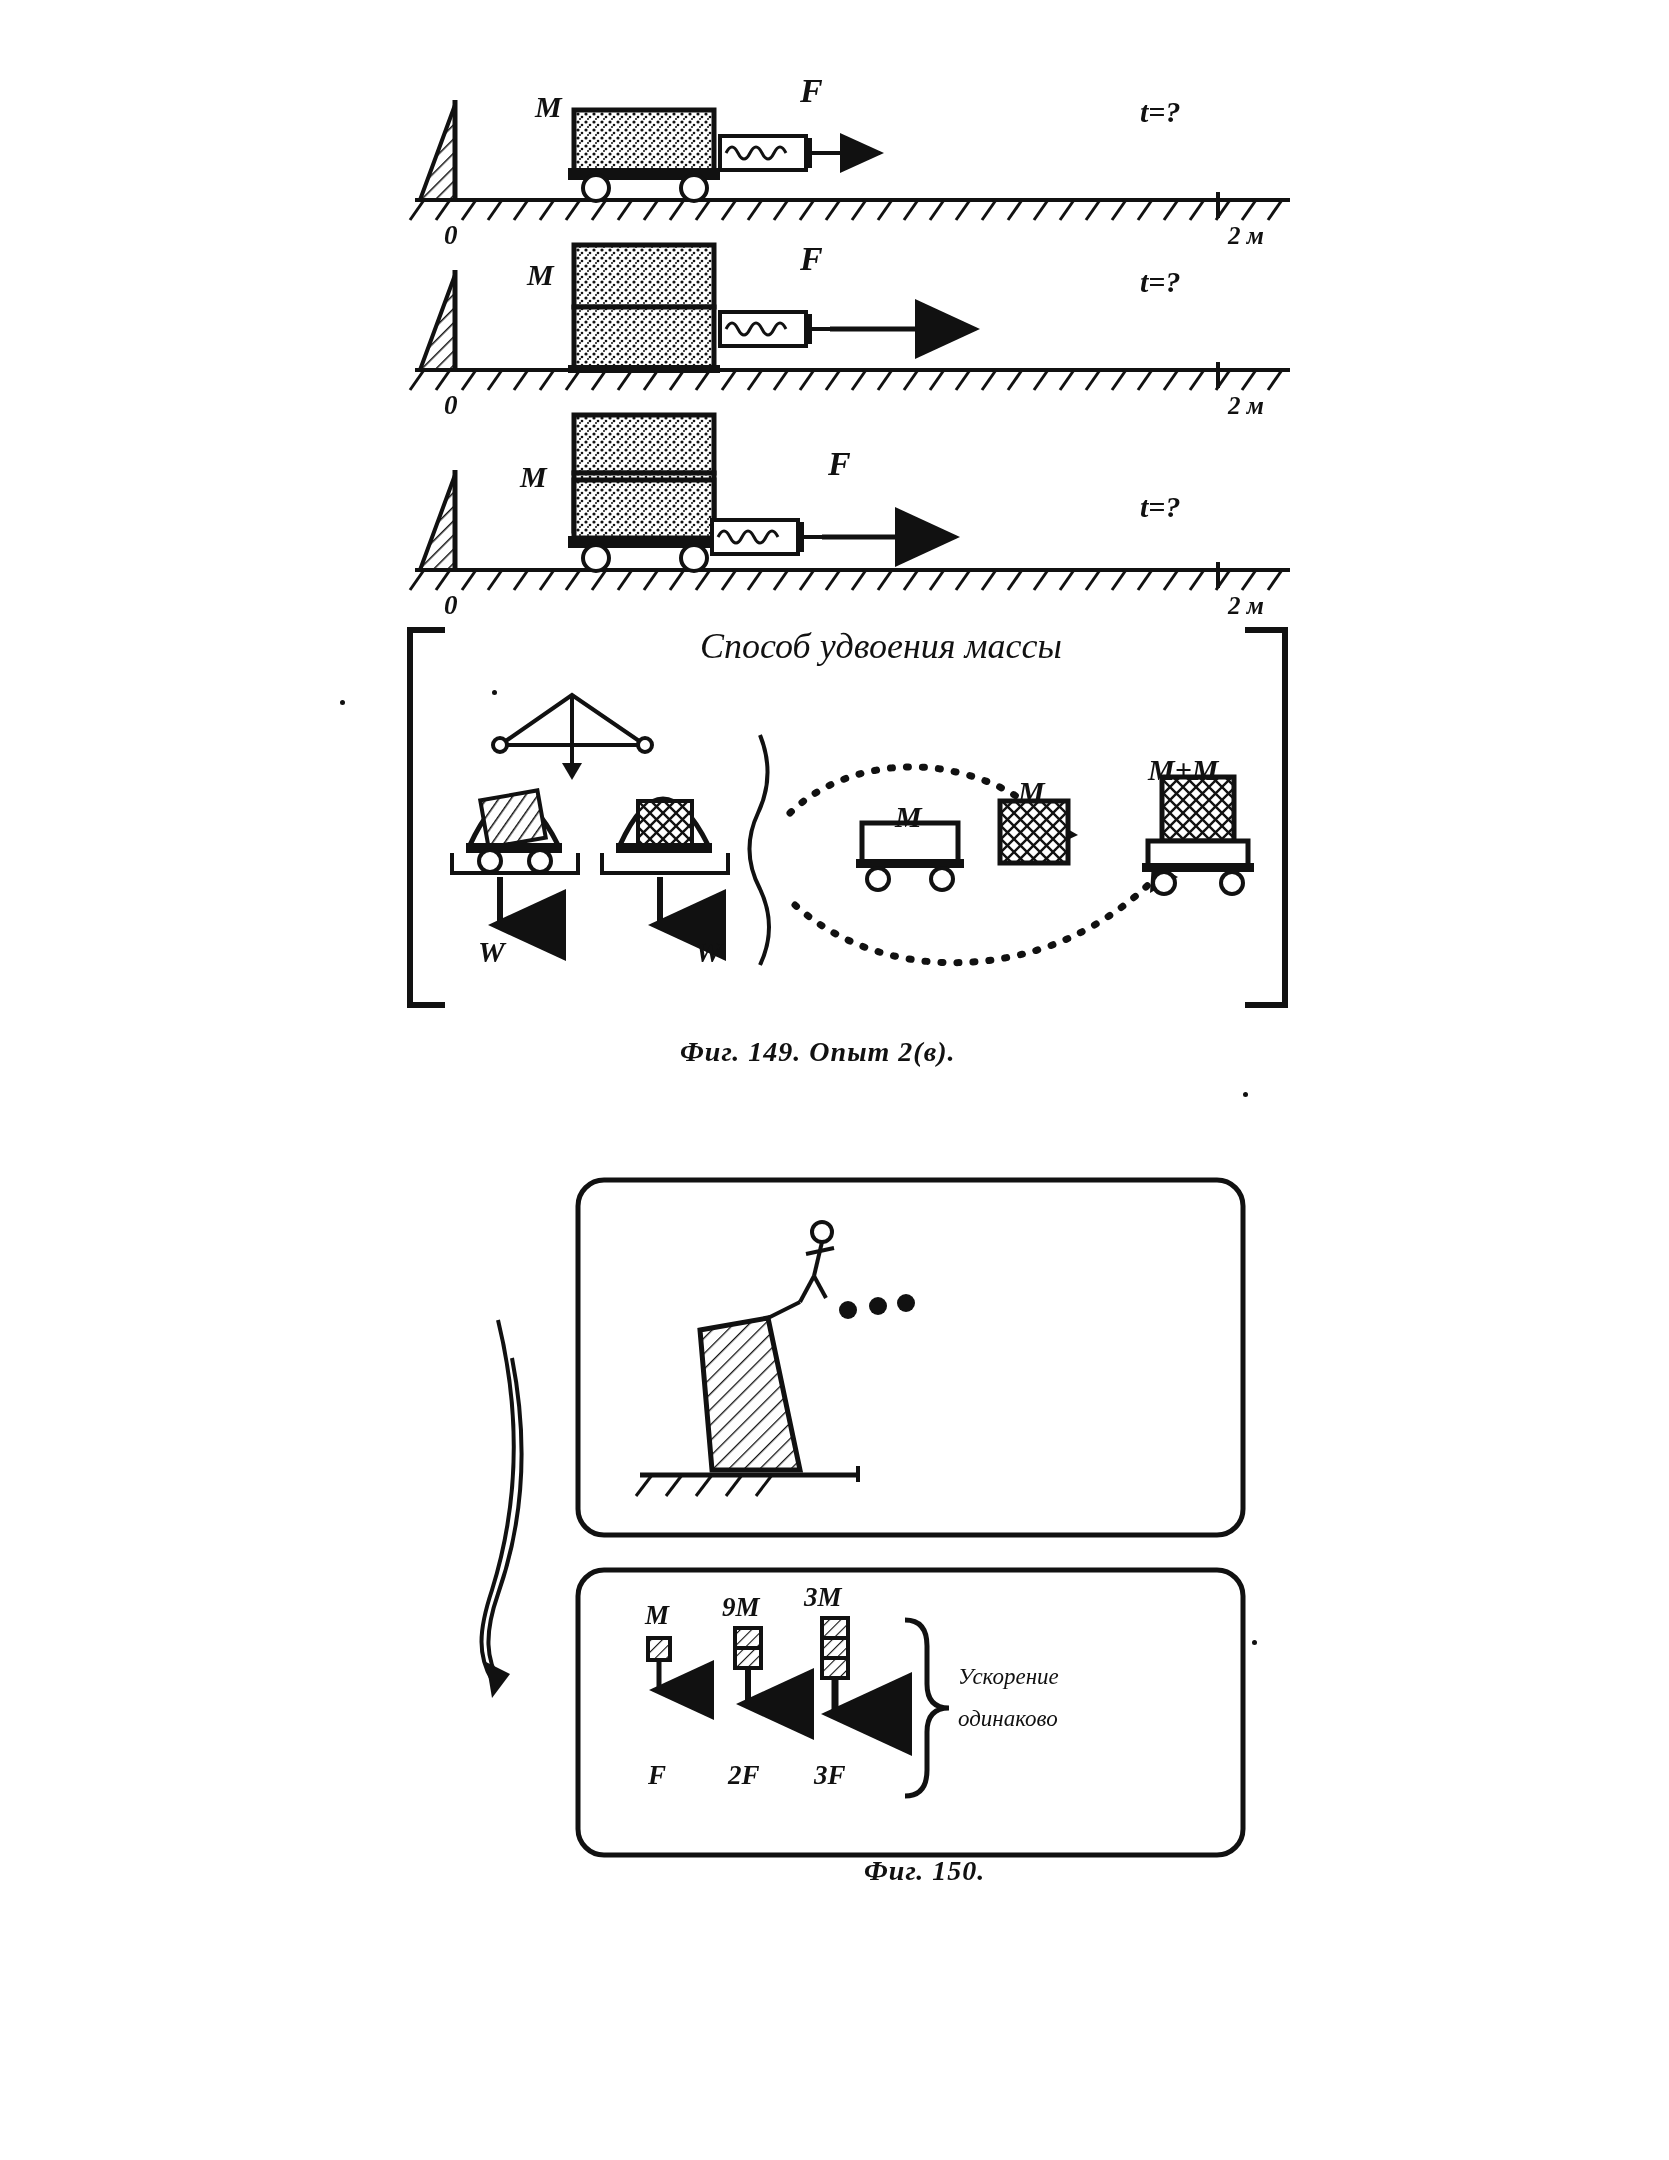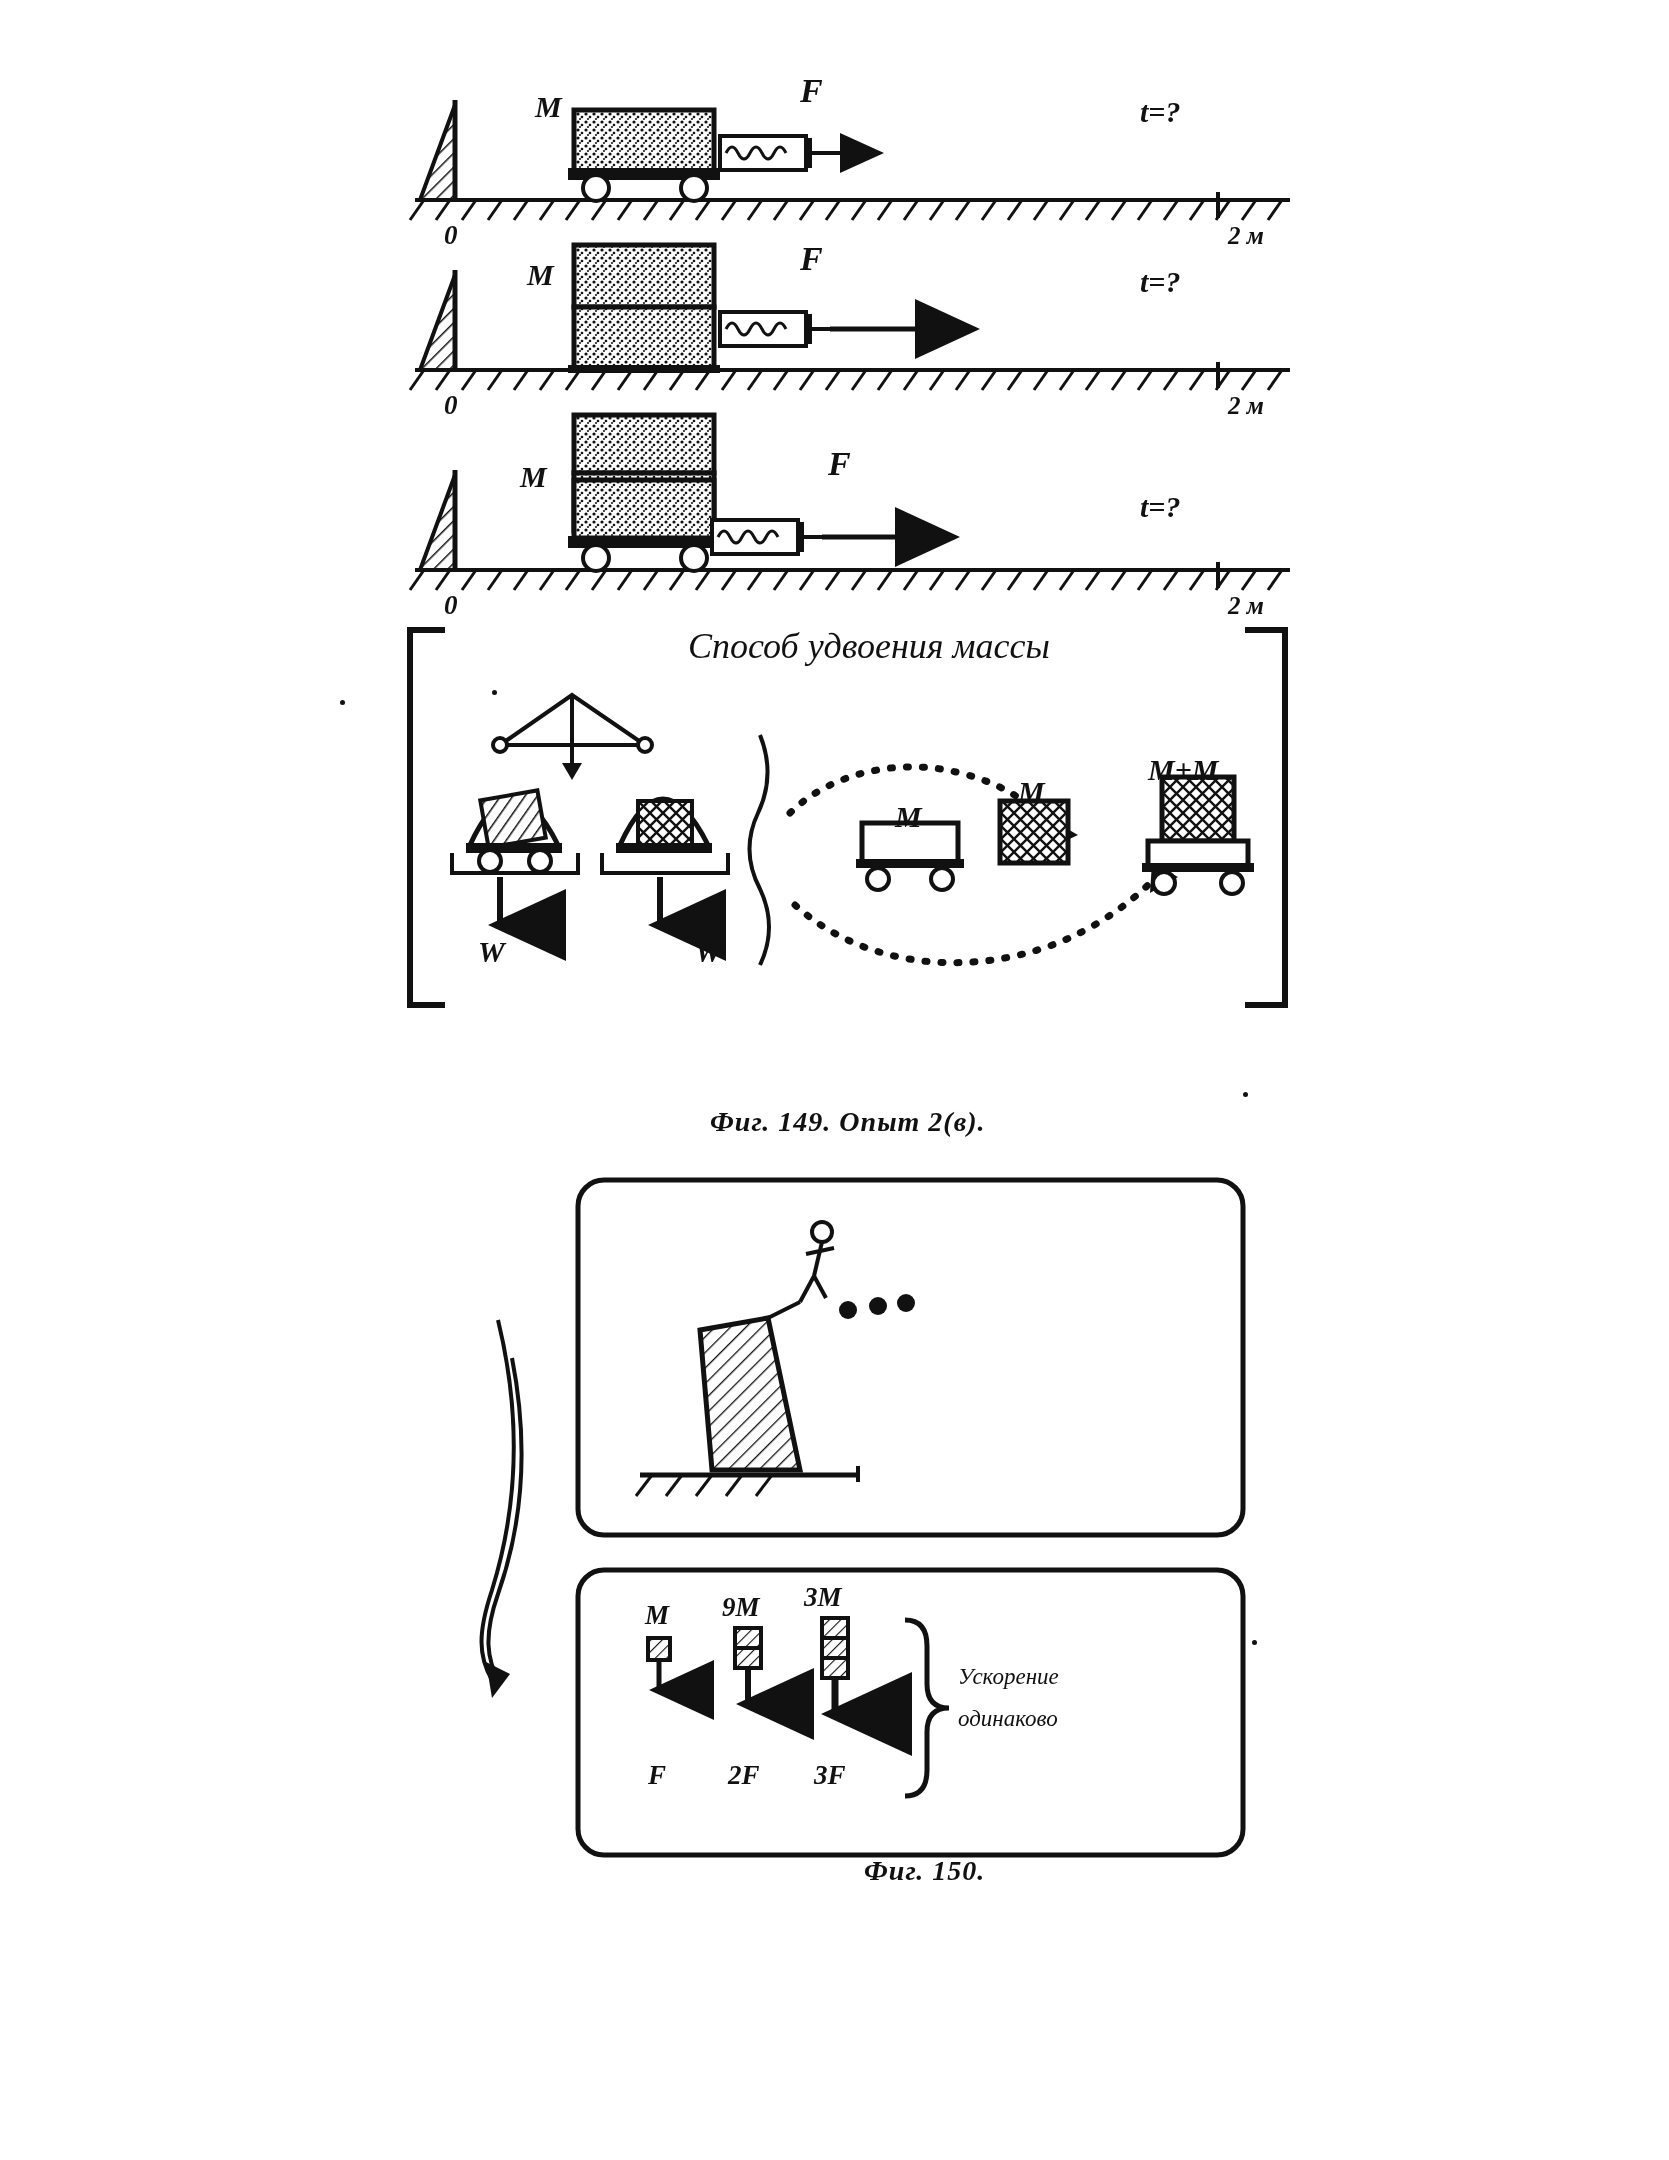--- a/index.html
+++ b/index.html
@@ -49,20 +49,21 @@
     color: #111;
     white-space: nowrap;
   }
   .title-script {
     position: absolute;
     font-family: "Liberation Serif", serif;
     font-style: italic;
     font-size: 36px;
     color: #111;
     white-space: nowrap;
+    margin-left: 12px;
   }
   .note-script {
     position: absolute;
     font-family: "Liberation Serif", serif;
     font-style: italic;
     font-size: 23px;
     line-height: 1.25;
     color: #111;
     white-space: nowrap;
   }
@@ -360,21 +361,21 @@
     </g>
   </svg>
 
   <div class="title-script" style="left:688px; top:625px;">Способ удвоения массы</div>
   <div class="lbl lbl-W" style="left:478px; top:935px;">W</div>
   <div class="lbl lbl-W" style="left:695px; top:935px;">W</div>
   <div class="lbl lbl-M" style="left:895px; top:800px;">M</div>
   <div class="lbl lbl-M" style="left:1018px; top:775px;">M</div>
   <div class="lbl lbl-M" style="left:1148px; top:753px;">M+M</div>
 
-  <div class="caption" style="left:680px; top:1106px;margin-left:30px;">Фиг. 149. Опыт 2(в).</div>
+  <div class="caption" style="left:680px; top:1036px;">Фиг. 149. Опыт 2(в).</div>
 
   <div class="speck" style="left:340px; top:700px;"></div>
   <div class="speck" style="left:492px; top:690px;"></div>
   <div class="speck" style="left:1243px; top:1092px;"></div>
   <div class="speck" style="left:1252px; top:1640px;"></div>
 
   <svg width="1669" height="760" style="position:absolute; left:0; top:1170px;">
     <defs>
       <pattern id="hatchSlab" width="11" height="11" patternUnits="userSpaceOnUse" patternTransform="rotate(45)">
         <rect width="11" height="11" fill="#fff"></rect>

